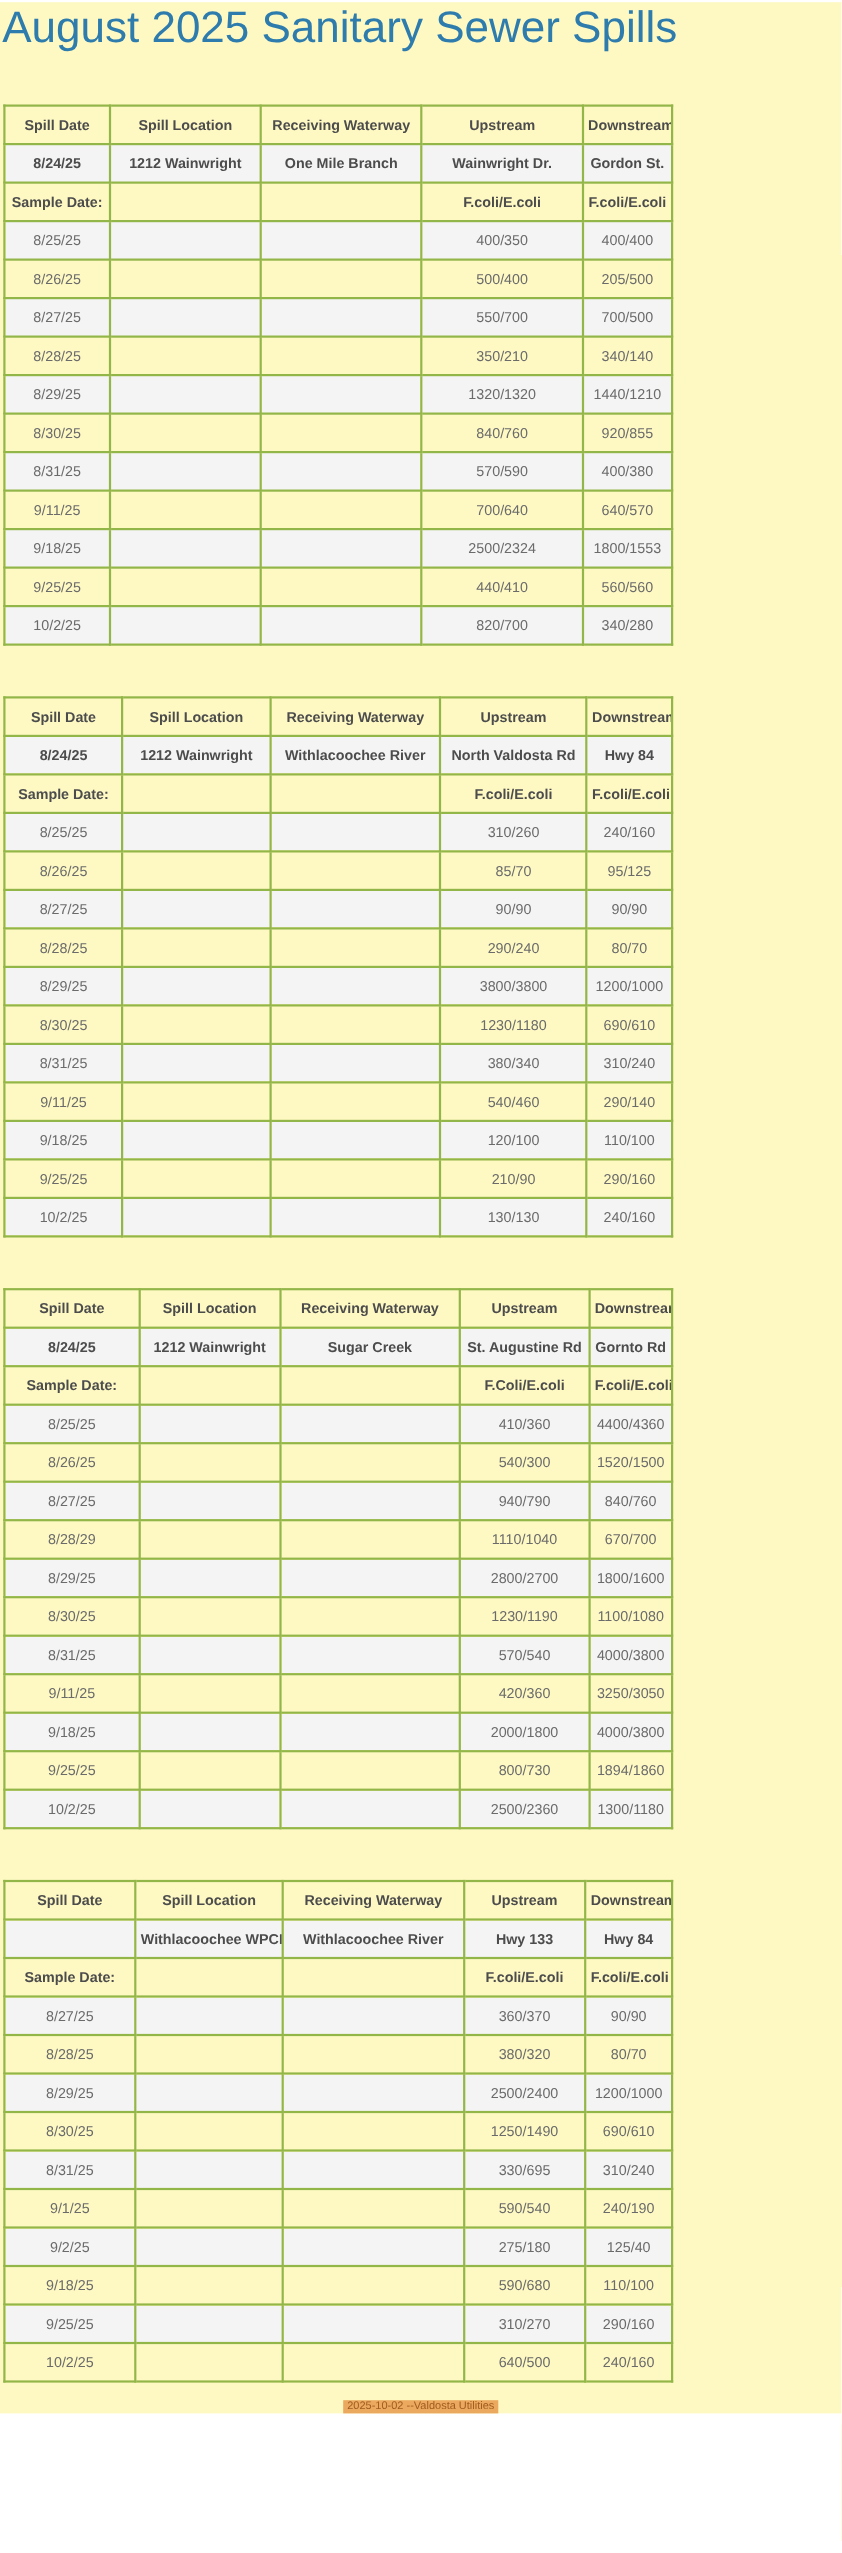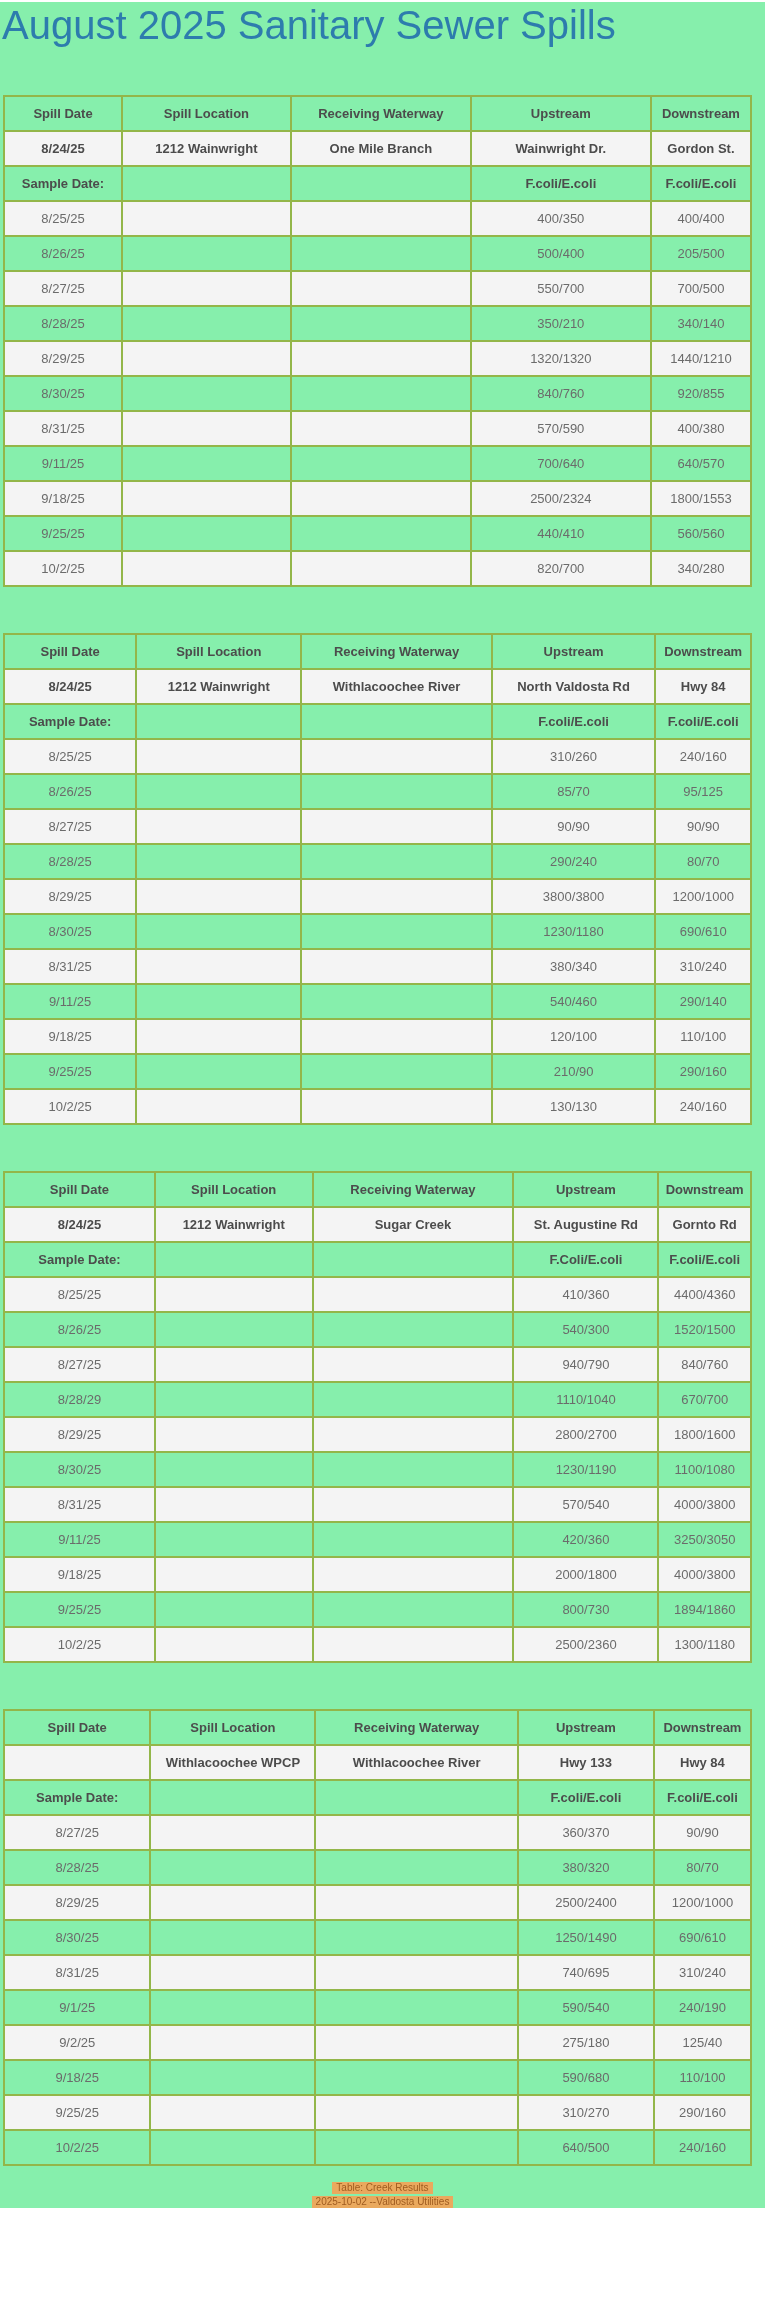--- a/index.html
+++ b/index.html
@@ -3,35 +3,35 @@
 <meta charset="utf-8">
 <style>
   html, body {
     margin: 0;
     padding: 0;
     background: #ffffff;
     font-family: "Liberation Sans", sans-serif;
   }
   .page {
     width: 765px;
-    background: #86efac;
+    background: #fef9c3;
   }
   h1.page-title {
     margin: 2px 0 47px 2px;
     font-size: 40px;
     line-height: 46px;
     font-weight: 300;
     color: #2d7cad;
     letter-spacing: 0px;
     white-space: nowrap;
   }
   table.spill-table {
     border-collapse: collapse;
     table-layout: fixed;
-    width: 749px;
+    width: 609px;
     margin: 0 0 46px 3px;
   }
   .spill-table th, .spill-table td {
     border: 2px solid #93b649;
     text-align: center;
     vertical-align: middle;
     font-size: 13px;
     height: 31px;
     padding: 1px 4px;
     color: #6b6b6b;
@@ -465,21 +465,21 @@
             <td>8/30/25</td>
             <td></td>
             <td></td>
             <td>1250/1490</td>
             <td>690/610</td>
           </tr>
           <tr>
             <td>8/31/25</td>
             <td></td>
             <td></td>
-            <td>740/695</td>
+            <td>330/695</td>
             <td>310/240</td>
           </tr>
           <tr>
             <td>9/1/25</td>
             <td></td>
             <td></td>
             <td>590/540</td>
             <td>240/190</td>
           </tr>
           <tr>
@@ -508,20 +508,17 @@
             <td></td>
             <td></td>
             <td>640/500</td>
             <td>240/160</td>
           </tr>
         </tbody>
       </table>
     </div>
 
   <div class="caption">
-    <div>
-      <span class="caption-line">Table: Creek Results</span>
-    </div>
     <div>
       <span class="caption-line">2025-10-02 --Valdosta Utilities</span>
     </div>
   </div>
 </div>
 
 </body></html>

